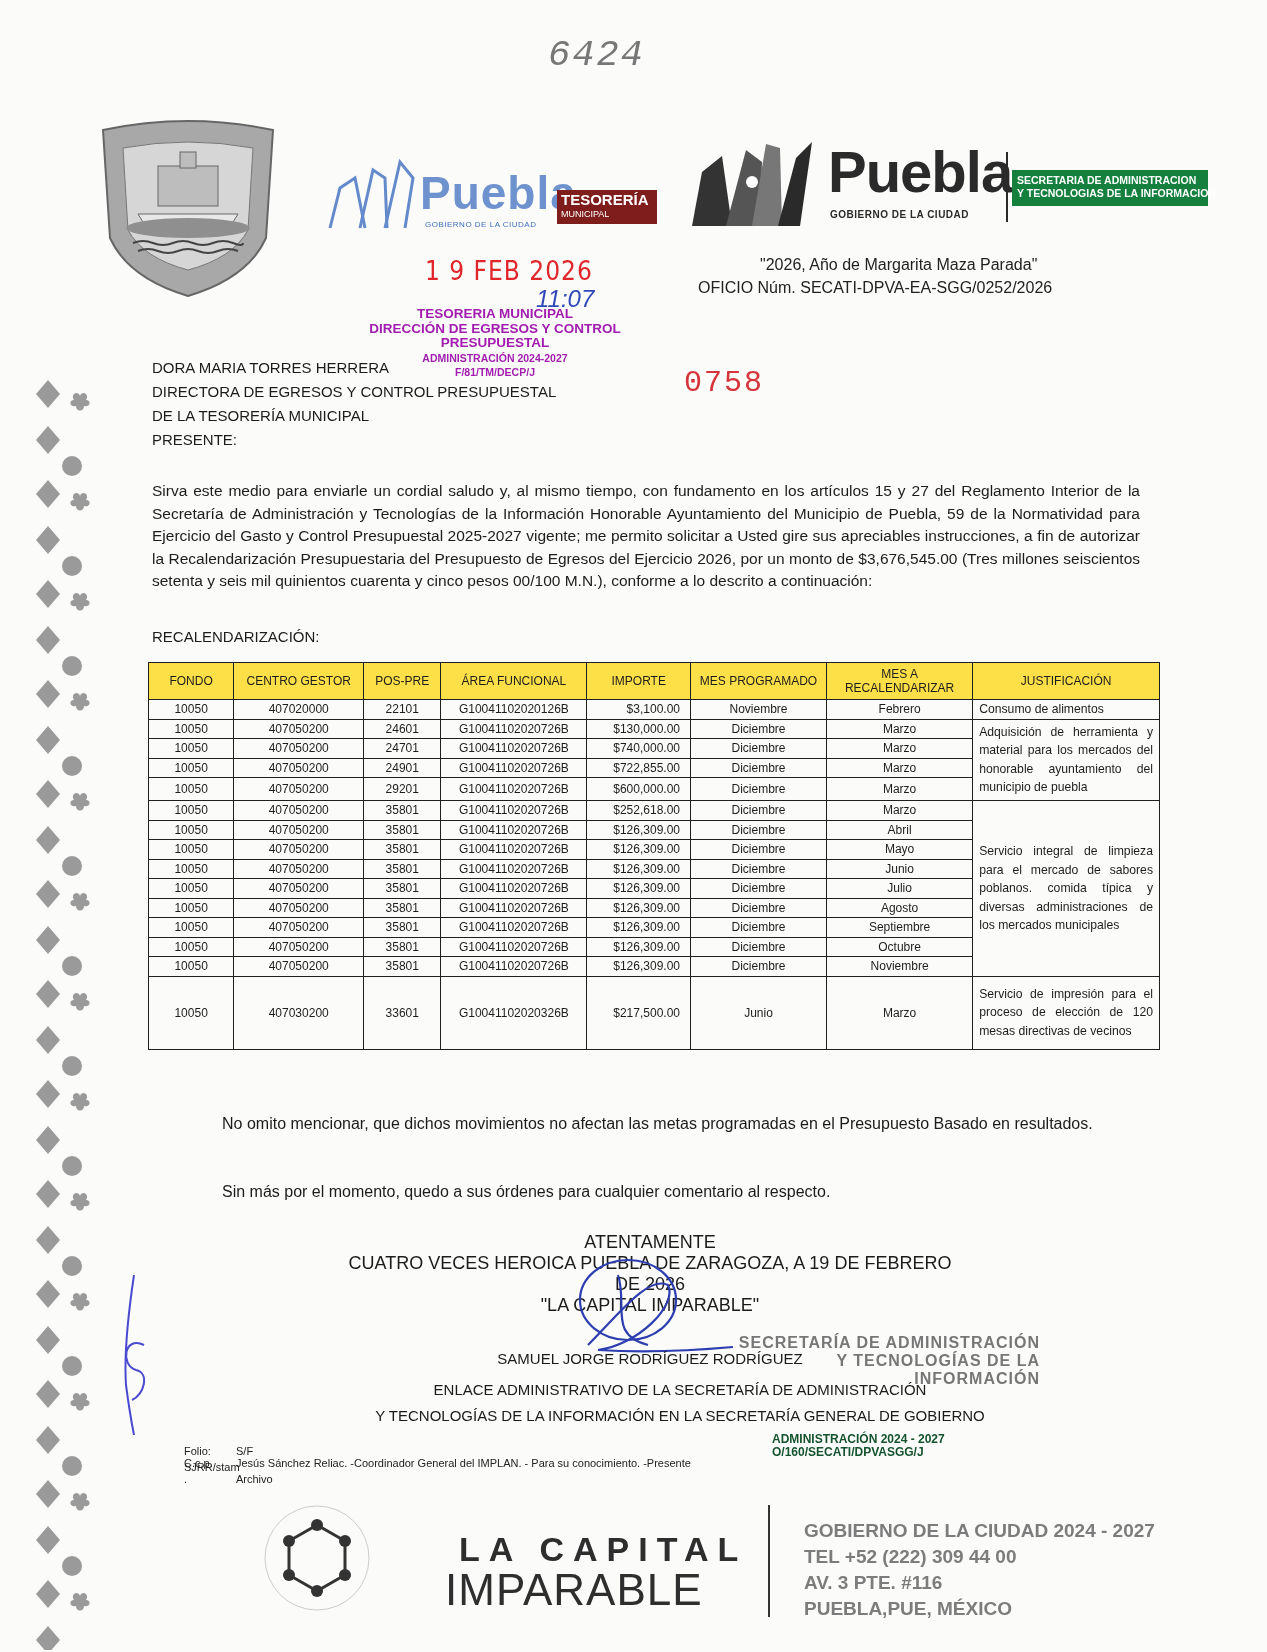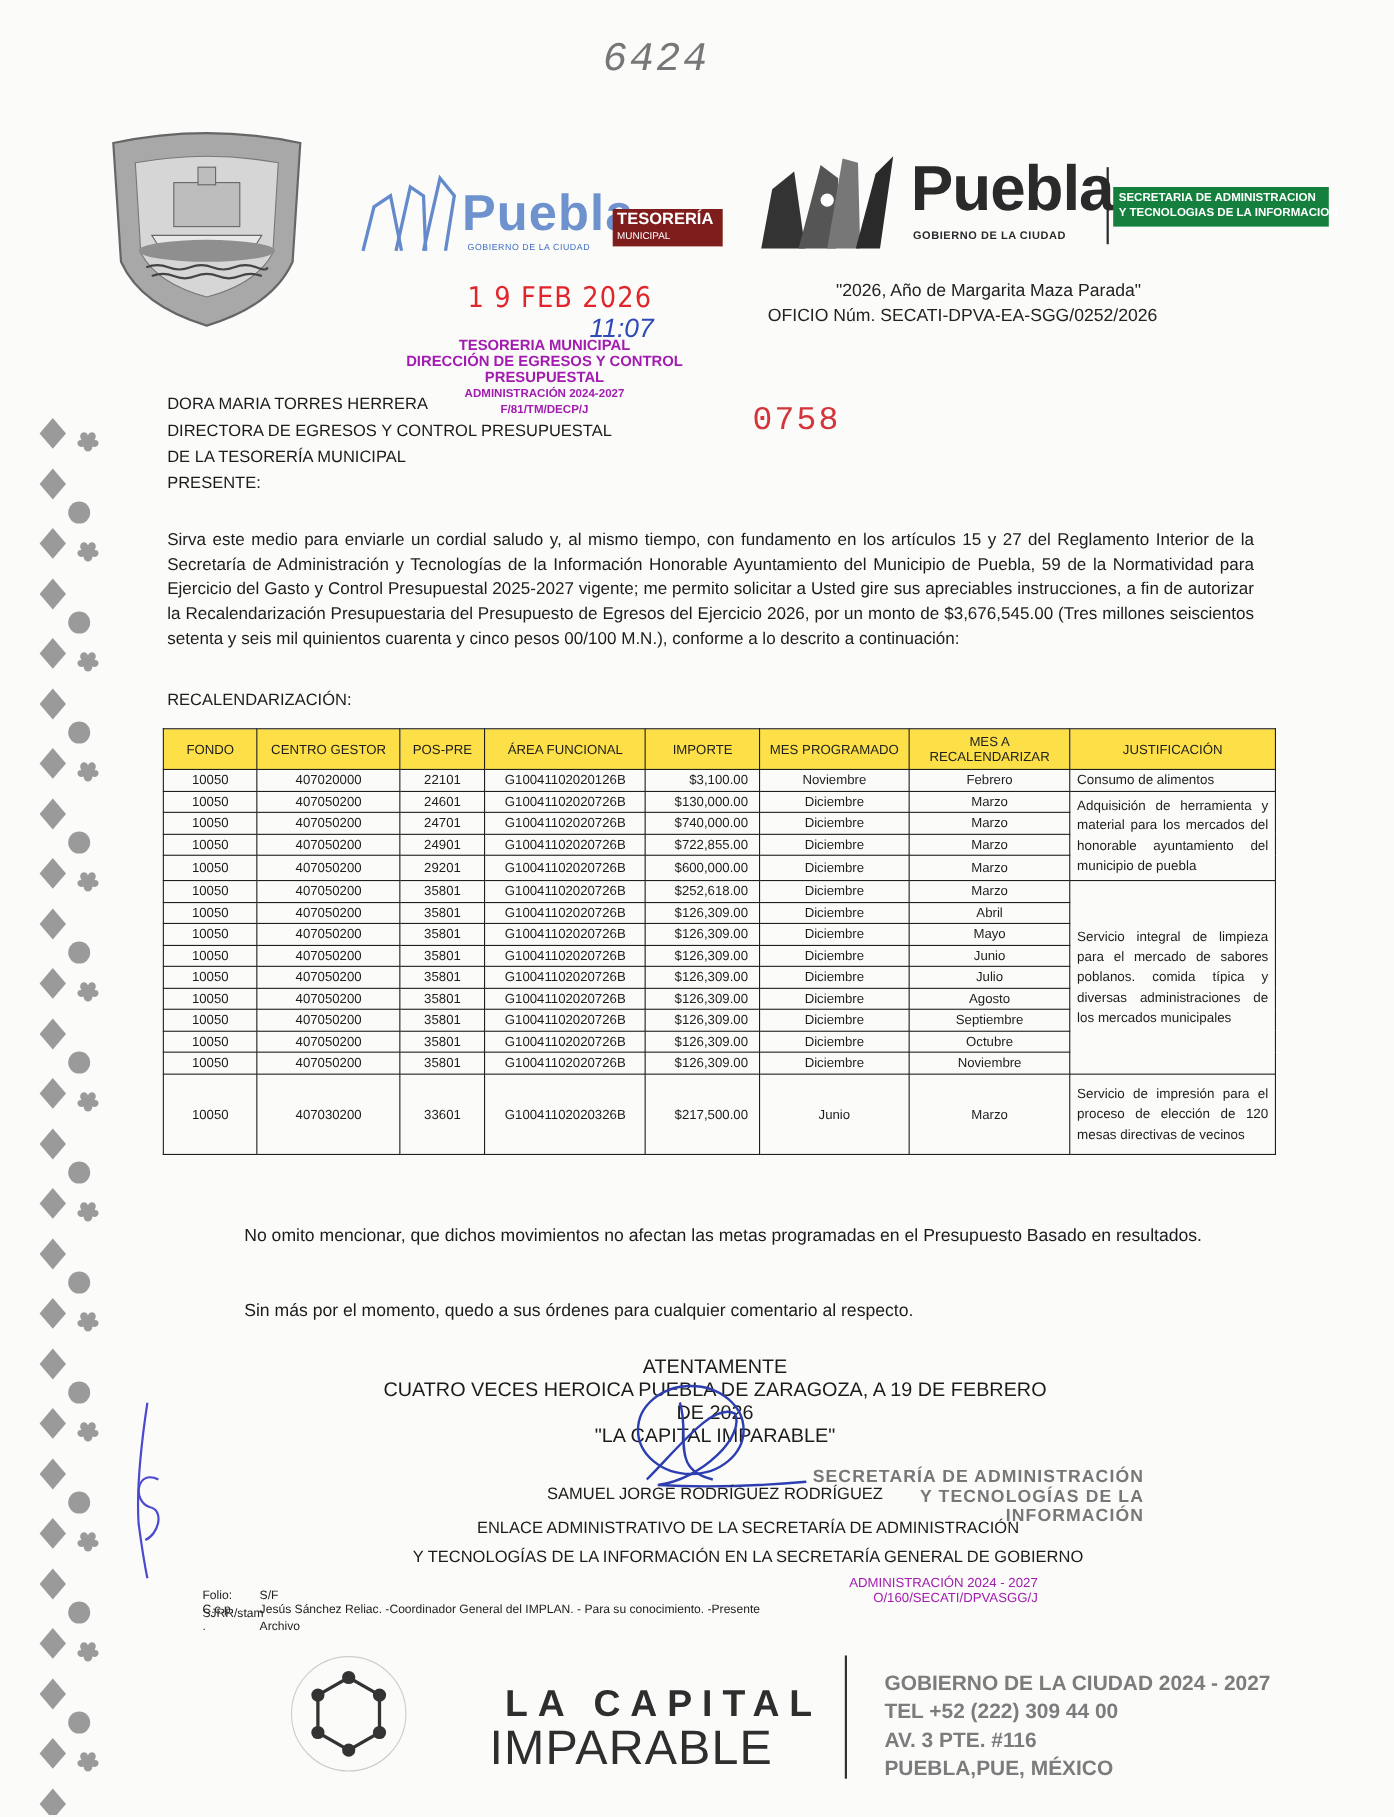--- a/index.html
+++ b/index.html
@@ -47,21 +47,21 @@
   .tbl tr.mid td { height:22px; }
   
   .p2 { left:152px; top:1111px; width:988px; font-size:16px; line-height:25px; text-indent:70px; }
   .p3 { left:222px; top:1183px; font-size:16px; }
   .sign-block { left:340px; top:1232px; width:620px; text-align:center; font-size:18px; line-height:21px; }
   .sign-name { left:360px; top:1350px; width:580px; text-align:center; font-size:15px; }
   .sign-title { left:340px; top:1377px; width:680px; text-align:center; font-size:15px; line-height:26px; }
   .sec-stamp { left:710px; top:1268px; width:330px; color:#777; text-align:right; }
   .sec-stamp .l1 { font-size:16px; font-weight:bold; letter-spacing:1px; margin-top:66px; }
   .sec-stamp .l2 { font-size:16px; font-weight:bold; letter-spacing:1px; }
-  .admin-stamp { left:772px; top:1433px; font-size:12px; color:#a21caf; font-weight:normal; line-height:13px;text-align:right; }
+  .admin-stamp { left:772px; top:1433px; font-size:12px; color:#14532d; font-weight:bold; line-height:13px; }
   .signature { left:558px; top:1255px; width:180px; height:110px; }
   .initials { left:114px; top:1275px; width:50px; height:160px; }
   .ccp { left:184px; top:1455px; font-size:11px; color:#222; line-height:16px; }
   .ccp span.k { display:inline-block; width:52px; }
   .folio { left:184px; top:1443px; font-size:11px; color:#222; line-height:16px; }
   .seal { left:262px; top:1503px; width:110px; height:110px; }
   .capital { left:423px; top:1530px; color:#2e2e2e; }
   .capital .l1 { font-size:34px; font-weight:bold; letter-spacing:9px; padding-left:36px; }
   .capital .l2 { font-size:44px; font-weight:normal; letter-spacing:1px; margin-top:-4px; padding-left:22px; }
   .divider { left:768px; top:1505px; width:2px; height:112px; background:#333; }

